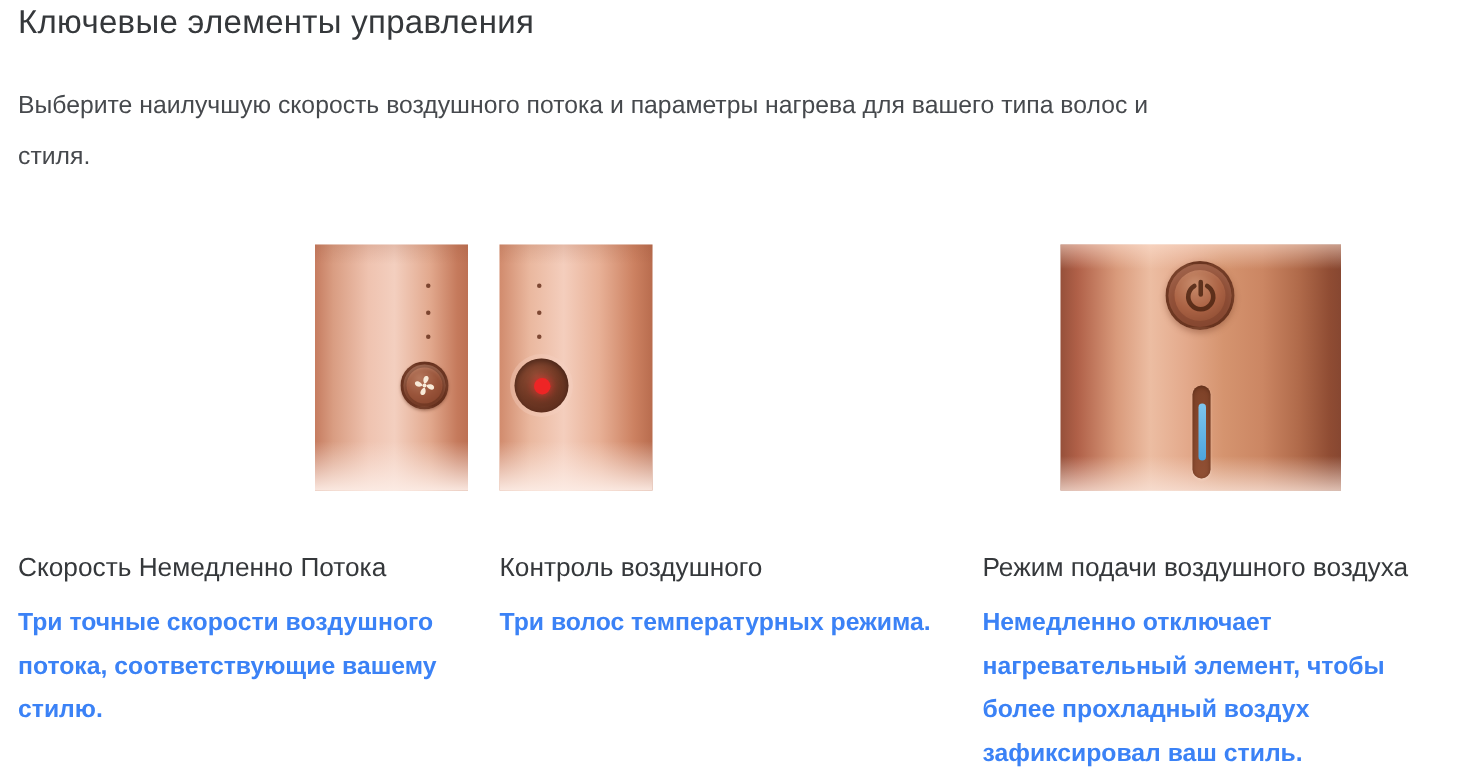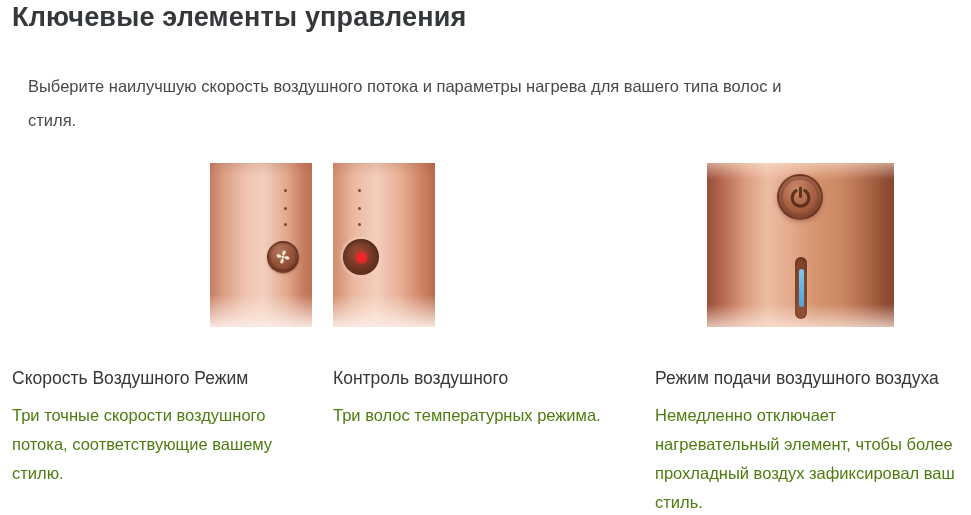--- a/index.html
+++ b/index.html
@@ -5,27 +5,27 @@
   html,body{margin:0;padding:0;background:#fff;}
   .page{
     position:relative;
     width:971px;height:515px;
     background:#ffffff;
     font-family:"Liberation Sans", sans-serif;
     overflow:hidden;
   }
   .section-title{
     position:absolute;left:12px;top:2px;
-    font-size:27px;font-weight:700;letter-spacing:.2px;
+    font-size:22px;font-weight:400;letter-spacing:.2px;
     color:#35383b;margin:0;
   }
   .section-subtitle{
     position:absolute;left:12px;top:53px;width:795px;
     font-size:16.5px;font-weight:300;line-height:34px;
-    color:#46494d;margin:16px;
+    color:#46494d;margin:0;
   }
   
   .fig{position:absolute;top:163px;height:164px;}
   .fig-airflow{left:210px;width:102px;
     background:
       linear-gradient(to top, rgba(252,236,229,.95) 0%, rgba(252,236,229,0) 20%),
       linear-gradient(to bottom, rgba(140,70,45,.15) 0%, rgba(140,70,45,0) 8%),
       linear-gradient(to right,#c67c60 0%,#d99d82 12%,#efc3b0 35%,#f3cfbf 52%,#e2a98e 75%,#c57a5c 93%,#bd7154 100%);
   }
   .fig-heat{left:333px;width:102px;
@@ -77,21 +77,21 @@
   }
   
   .caption{position:absolute;top:365px;}
   .caption.c1{left:12px;width:292px;}
   .caption.c2{left:333px;width:300px;}
   .caption.c3{left:655px;width:308px;}
   .caption h3{
     margin:0 0 10px 0;font-size:17.5px;font-weight:400;color:#35383b;line-height:26px;
   }
   .caption p{
-    margin:0;font-size:16.5px;font-weight:400;color:#4d7c0f;line-height:29px;
+    margin:0;font-size:16.5px;font-weight:700;color:#3b82f6;line-height:29px;
   }
 </style>
 </head>
 <body>
 
 <div class="page">
 
   <h1 class="section-title">Ключевые элементы управления</h1>
   <p class="section-subtitle">Выберите наилучшую скорость воздушного потока и параметры нагрева для вашего типа волос и стиля.</p>
 
@@ -133,21 +133,21 @@
           </g>
         </svg>
       </span>
     </div>
     <div class="cold-slider">
       <span class="cold-slider-fill"></span>
     </div>
   </div>
 
   <div class="caption c1">
-    <h3>Скорость Воздушного Режим</h3>
+    <h3>Скорость Немедленно Потока</h3>
     <p>Три точные скорости воздушного потока, соответствующие вашему стилю.</p>
   </div>
 
   <div class="caption c2">
     <h3>Контроль воздушного</h3>
     <p>Три волос температурных режима.</p>
   </div>
 
   <div class="caption c3">
     <h3>Режим подачи воздушного воздуха</h3>

